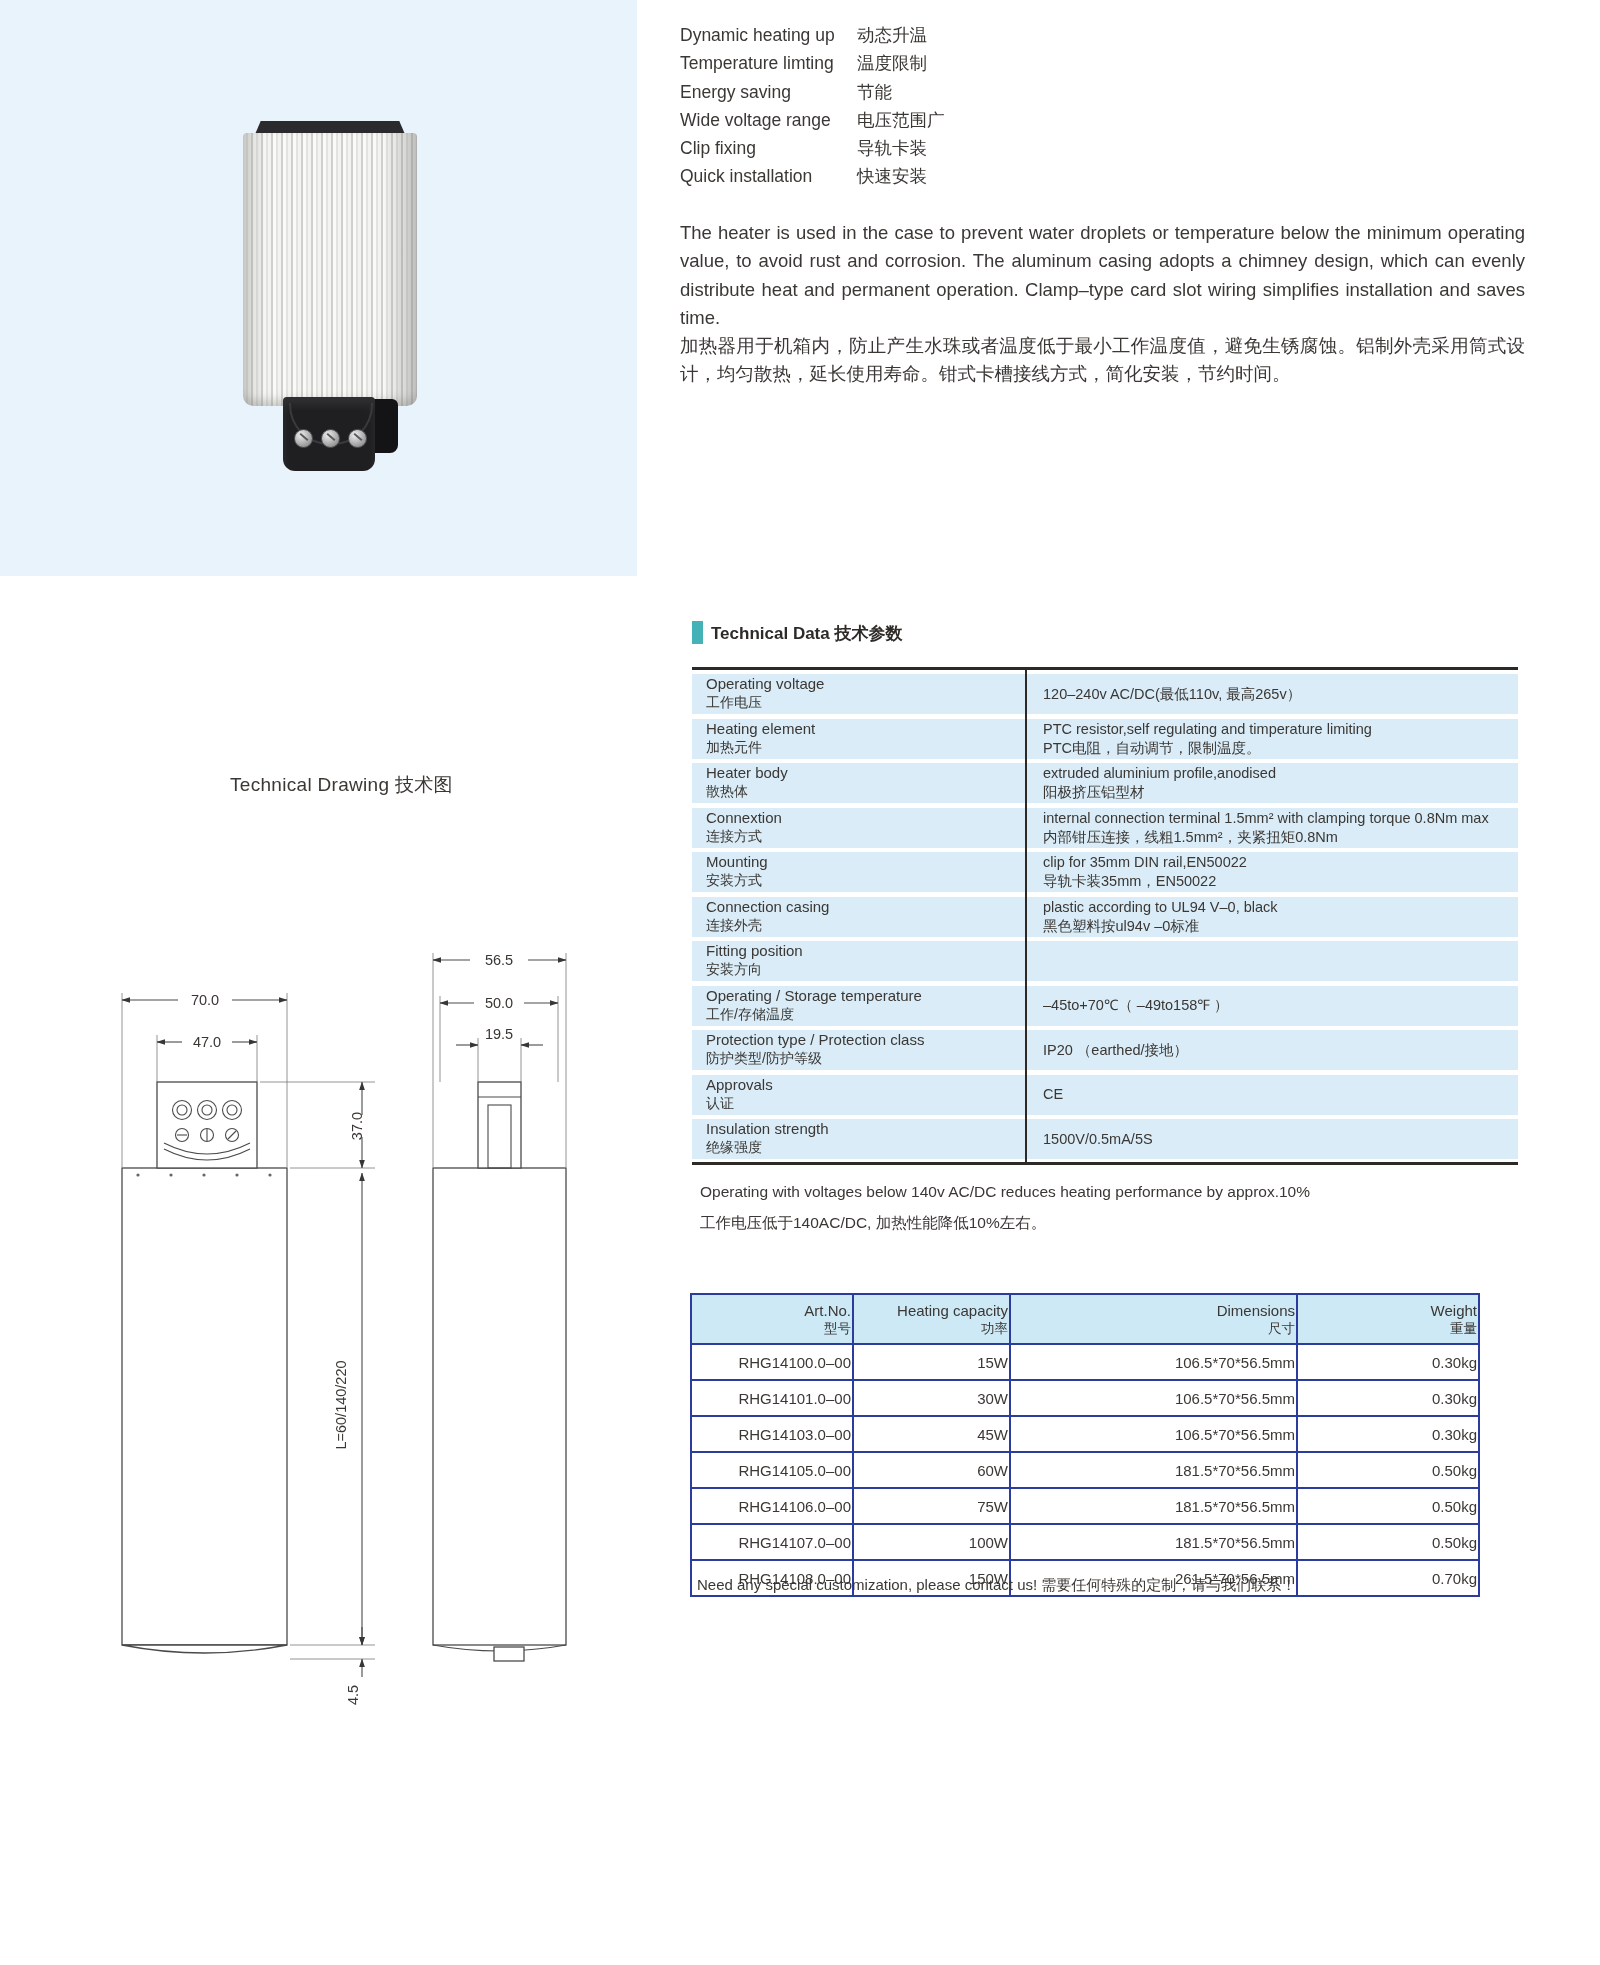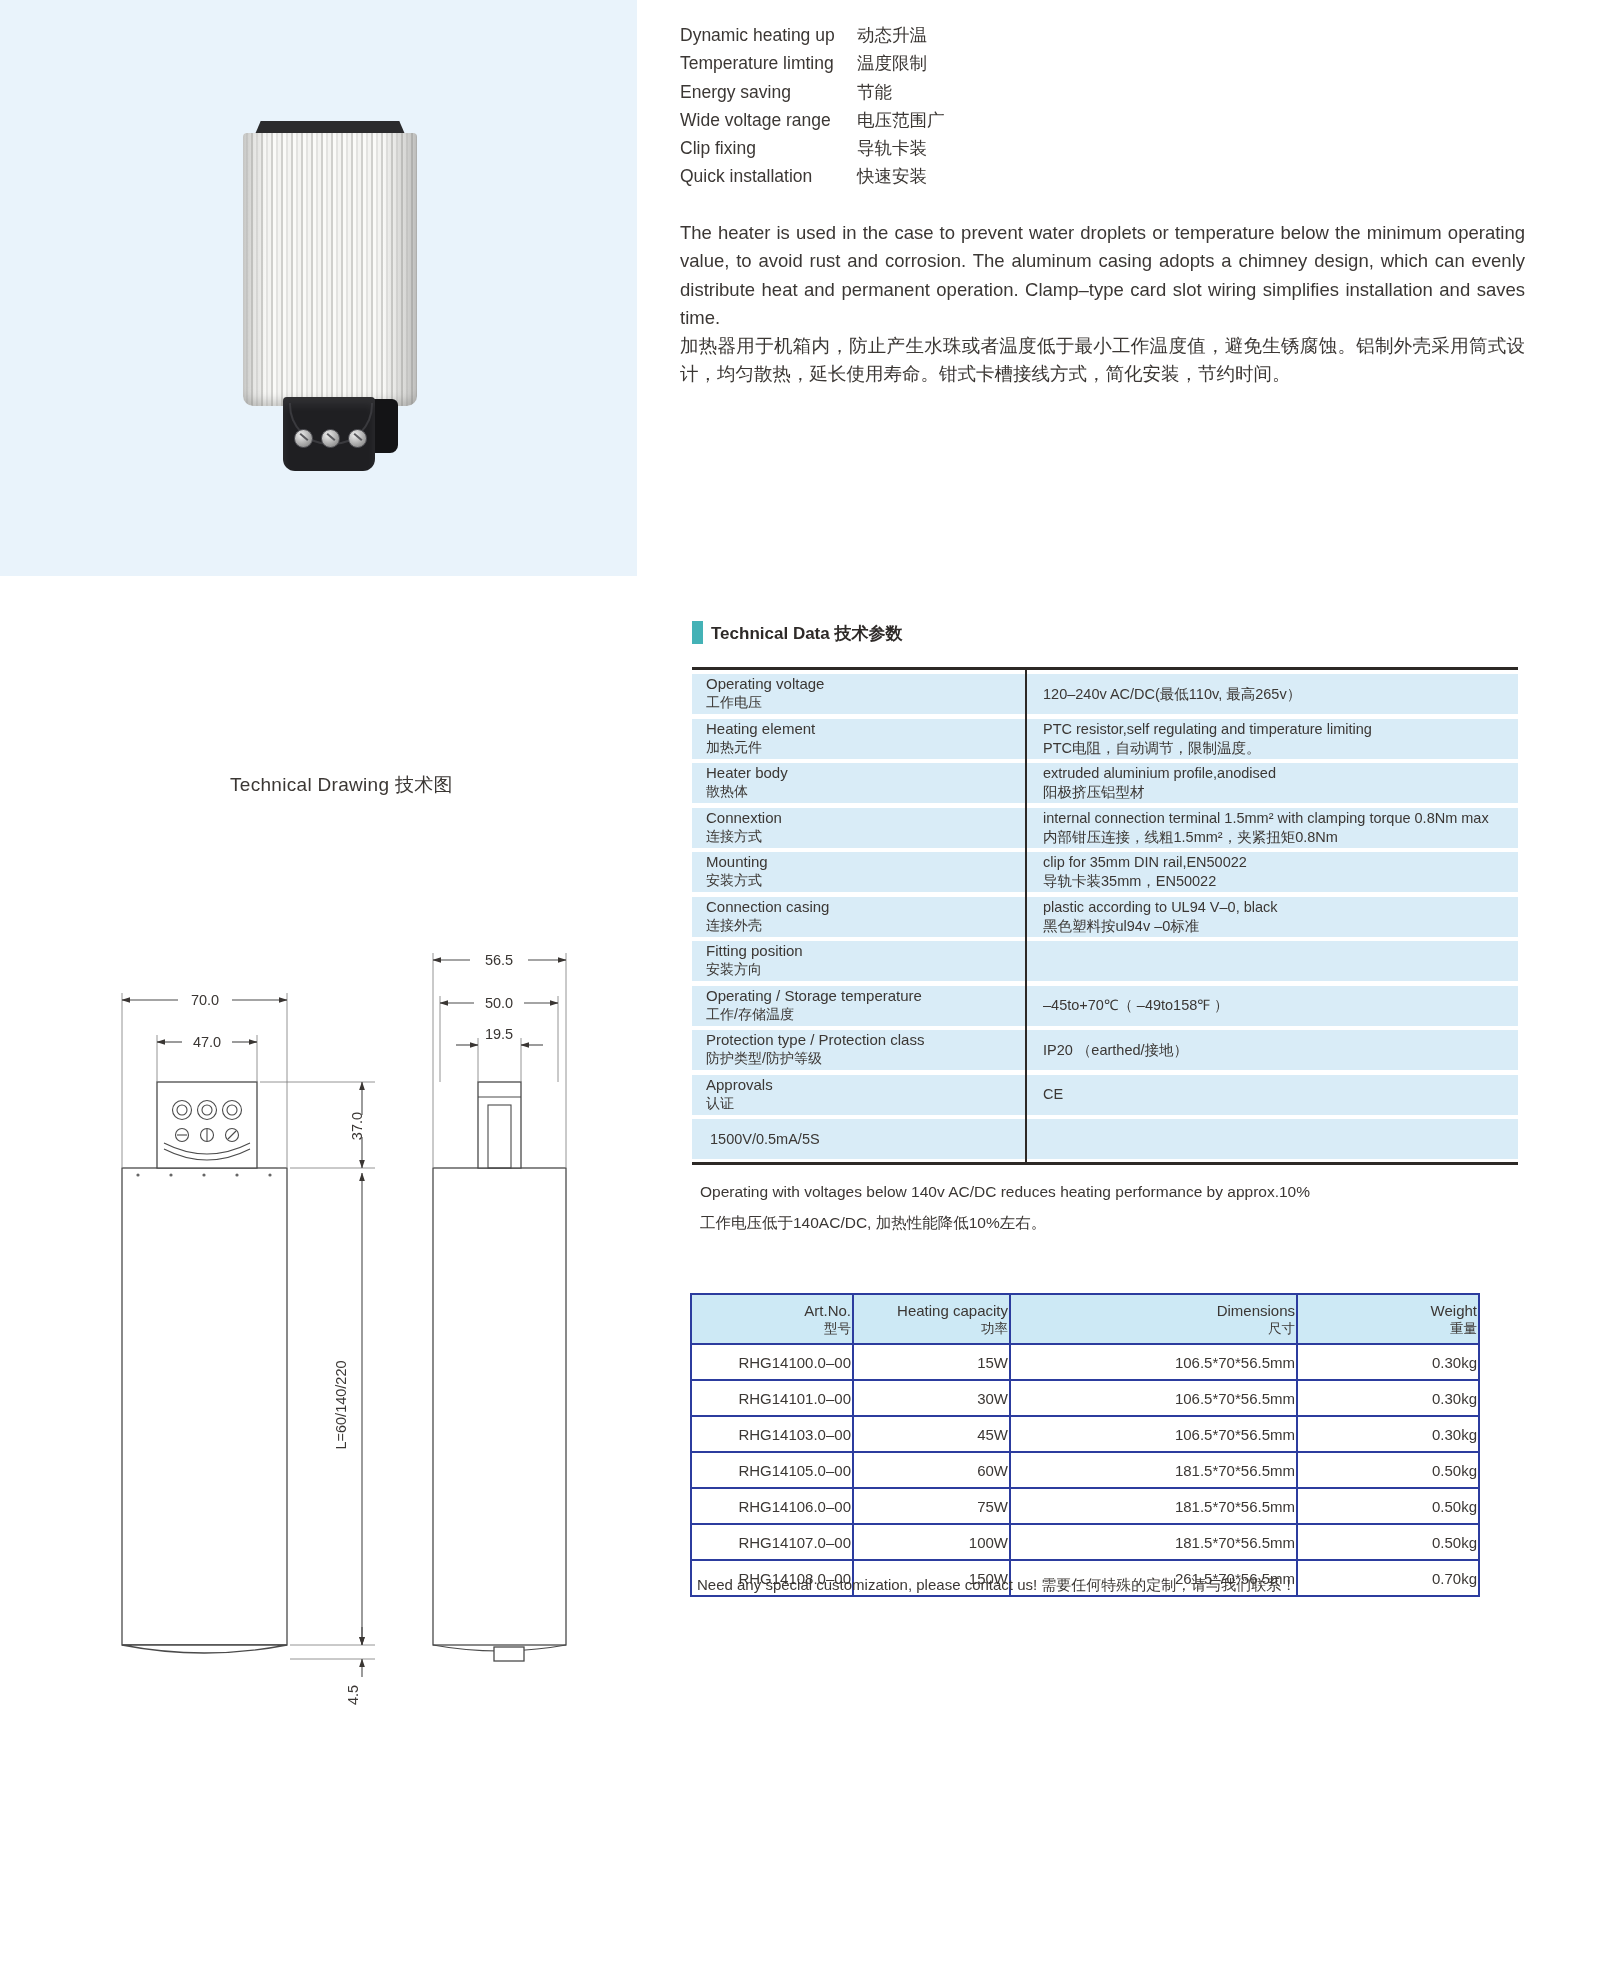--- a/index.html
+++ b/index.html
@@ -228,20 +228,24 @@
     <div class="tech-row">
       <div class="tech-lbl">
           <span class="t-en">Approvals</span>
           <span class="t-zh">认证</span>
         </div>
       <div class="tech-val">
           <span class="v-line">CE</span>
         </div>
     </div>
     <div class="tech-row">
+      <div class="tech-lbl">
+          <span class="t-en">Insulation strength</span>
+          <span class="t-zh">绝缘强度</span>
+        </div>
       <div class="tech-val">
           <span class="v-line">1500V/0.5mA/5S</span>
         </div>
     </div>
   </div>
 
   <div class="tech-note">
     <p>Operating with voltages below 140v  AC/DC reduces heating performance by approx.10%</p>
     <p>工作电压低于140AC/DC, 加热性能降低10%左右。</p>
   </div>

